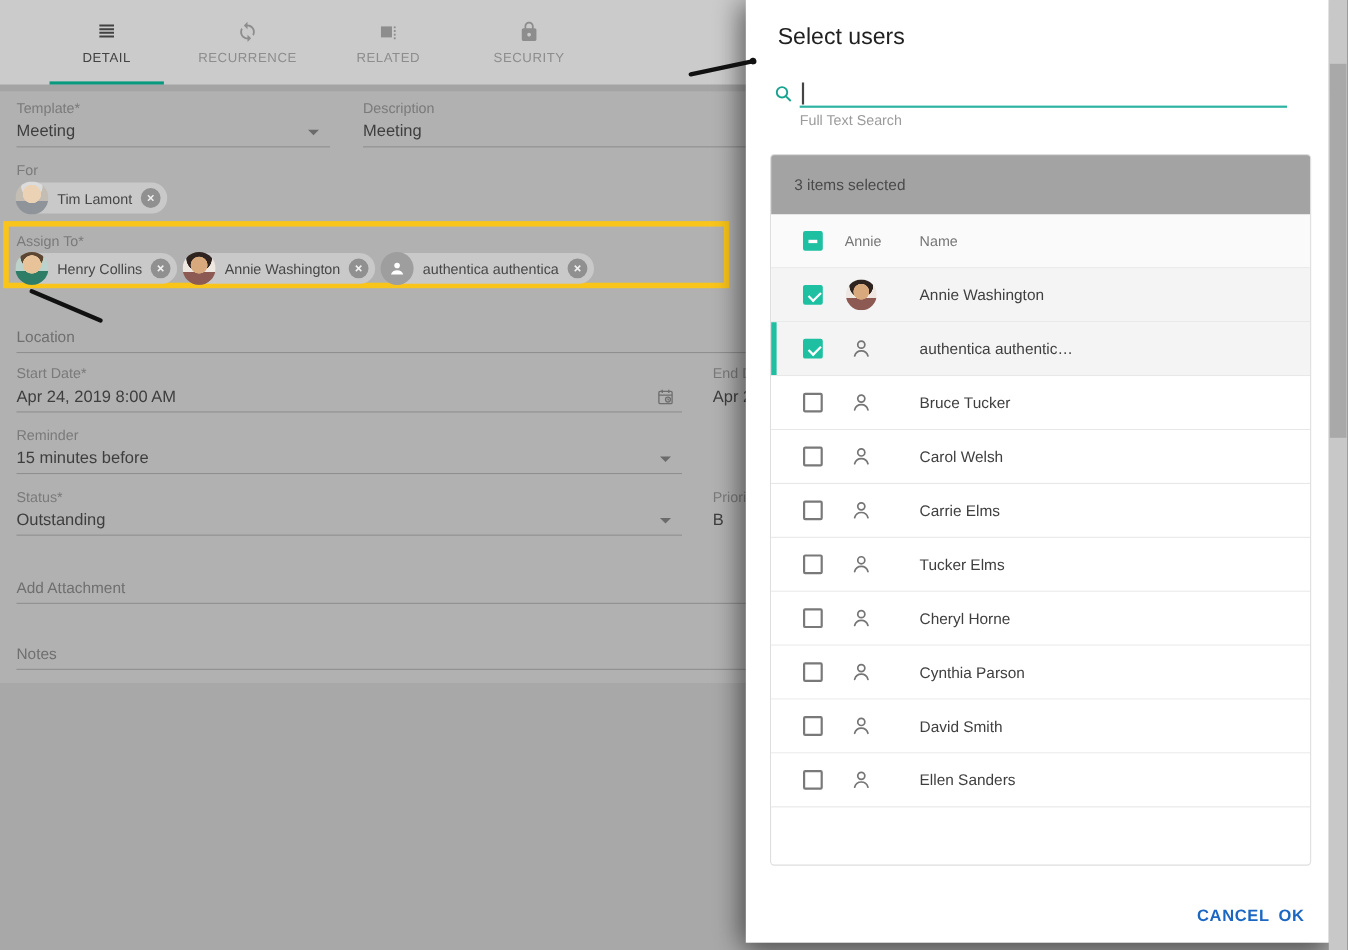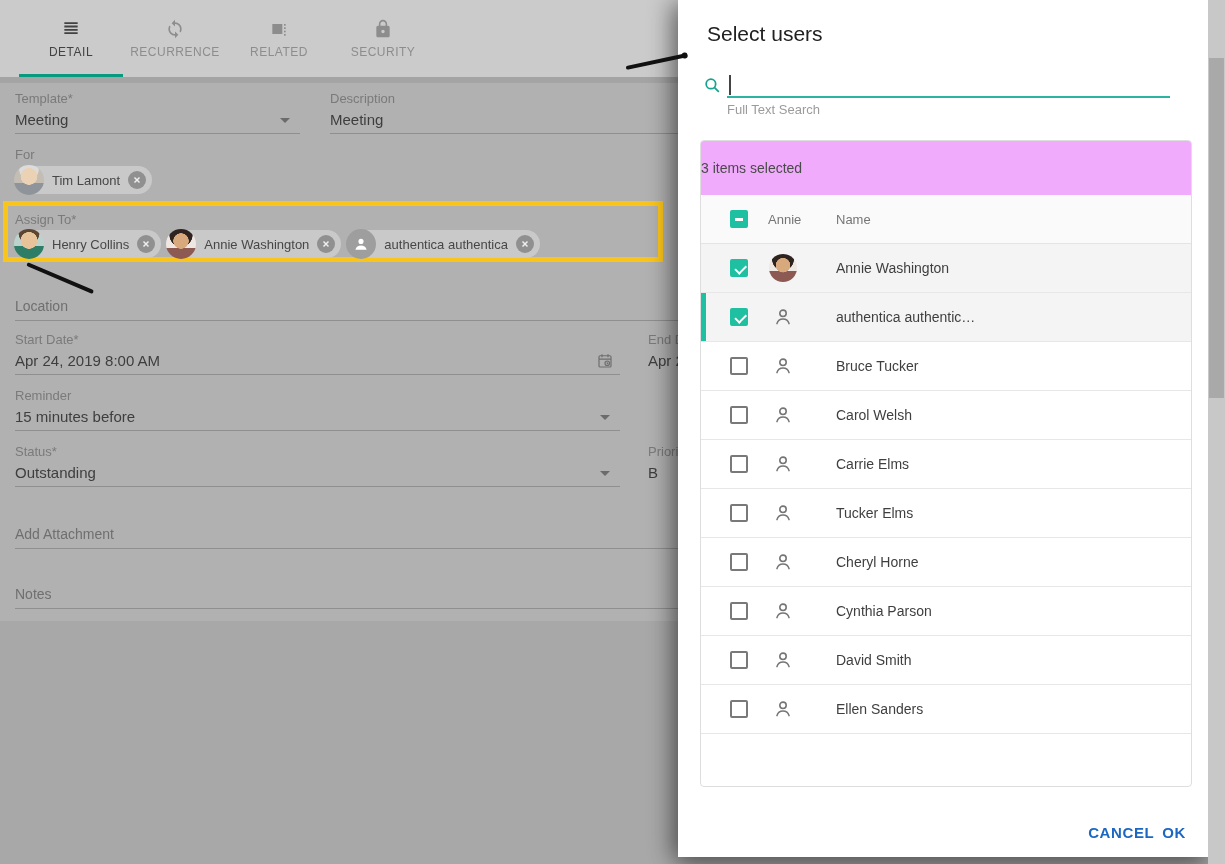--- a/index.html
+++ b/index.html
@@ -1,20 +1,20 @@
 <!DOCTYPE html>
 <html><head>
 <meta charset="utf-8">
 <style>
   html,body{margin:0;padding:0;background:#888;}
   *{box-sizing:border-box;font-family:"Liberation Sans", sans-serif;}
   .stage{position:relative;width:1225px;height:864px;overflow:hidden;background:#a8a8a8;}
 
   
-  .tabbar{position:absolute;left:0;top:0;width:991px;height:77px;background:#cbcbcb;display:flex;padding-left:19px;}
+  .tabbar{position:absolute;left:0;top:0;width:991px;height:77px;background:#cbcbcb;display:flex;padding-left:45px;gap:24px;}
   .band{position:absolute;left:0;top:77px;width:1225px;height:6px;background:#a4a4a4;}
   .formbg{position:absolute;left:0;top:83px;width:1225px;height:538px;background:#b1b1b1;}
   .tab{width:104px;height:77px;display:flex;flex-direction:column;align-items:center;justify-content:center;color:#8d8d8d;cursor:pointer;}
   .tab .tlabel{font-size:12px;letter-spacing:.5px;margin-top:6px;}
   .tab svg{width:20px;height:20px;}
   .tab.active{color:#424242;border-bottom:3px solid #089a7f;padding-top:3px;}
 
   
   .fld{position:absolute;height:43px;}
   .fld.label-only{height:23px;}
@@ -50,21 +50,21 @@
   
   .dialog{position:absolute;left:678px;top:0;width:530px;height:857px;background:#fff;z-index:10;
           box-shadow:-8px 0 22px rgba(0,0,0,.30), 0 10px 22px rgba(0,0,0,.35);}
   .dlg-title{position:absolute;left:29px;top:22px;font-size:21px;font-weight:500;color:#212121;}
   .search-icon{position:absolute;left:25px;top:76px;}
   .search-input{position:absolute;left:49px;top:72px;width:443px;height:26px;border:none;outline:none;font-size:15px;color:#333;background:transparent;border-bottom:2px solid #2cb3a2;caret-color:#333;}
   .search-cursor{position:absolute;left:51px;top:75px;width:1.5px;height:20px;background:#444;}
   .search-hint{position:absolute;left:49px;top:102px;font-size:13px;color:#9b9b9b;}
 
   .card{position:absolute;left:22px;top:140px;width:492px;height:647px;border:1px solid #dedede;border-radius:4px;background:#fff;overflow:hidden;}
-  .banner{height:54px;background:#f0abfc;display:flex;align-items:center;font-size:14px;color:#4a4a4a;}
+  .banner{height:54px;background:#a3a3a3;display:flex;align-items:center;padding-left:21px;font-size:14px;color:#4a4a4a;}
   .thead{height:49px;background:#fafafa;border-bottom:1px solid #e4e4e4;display:flex;align-items:center;font-size:13px;color:#757575;}
   .trow{height:49px;border-bottom:1px solid #e7e7e7;display:flex;align-items:center;background:#fff;cursor:pointer;}
   .trow.selected{background:#f4f4f4;}
   .trow.highlight{box-shadow:inset 5px 0 0 #1fc0a2;}
   .col-cb{width:18px;margin-left:29px;flex:none;}
   .col-icon{width:56px;margin-left:20px;flex:none;display:flex;align-items:center;justify-content:flex-start;}
   .col-icon .ic-center{width:30px;display:flex;justify-content:center;}
   .col-name{margin-left:12px;font-size:14px;color:#3f3f3f;white-space:nowrap;}
   .thead .col-name{font-size:13px;color:#757575;}
 

